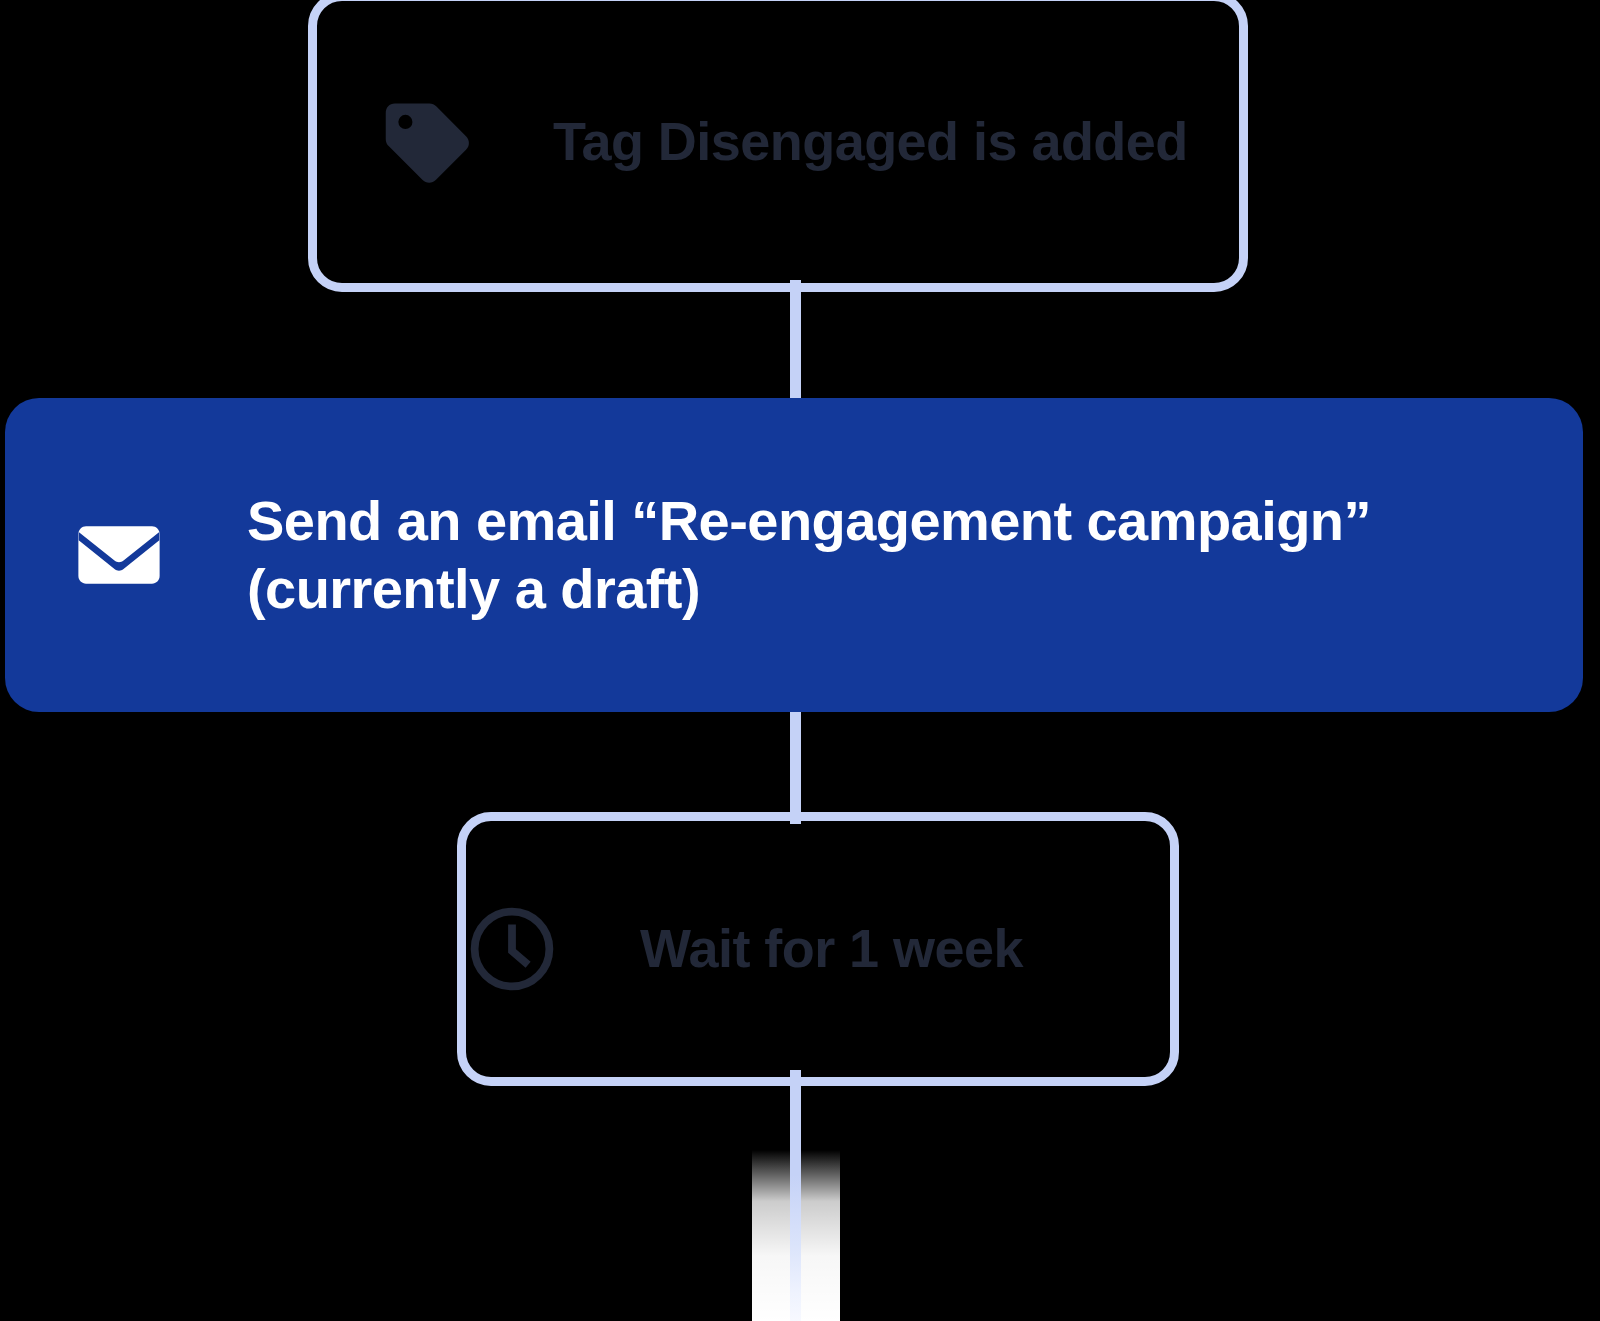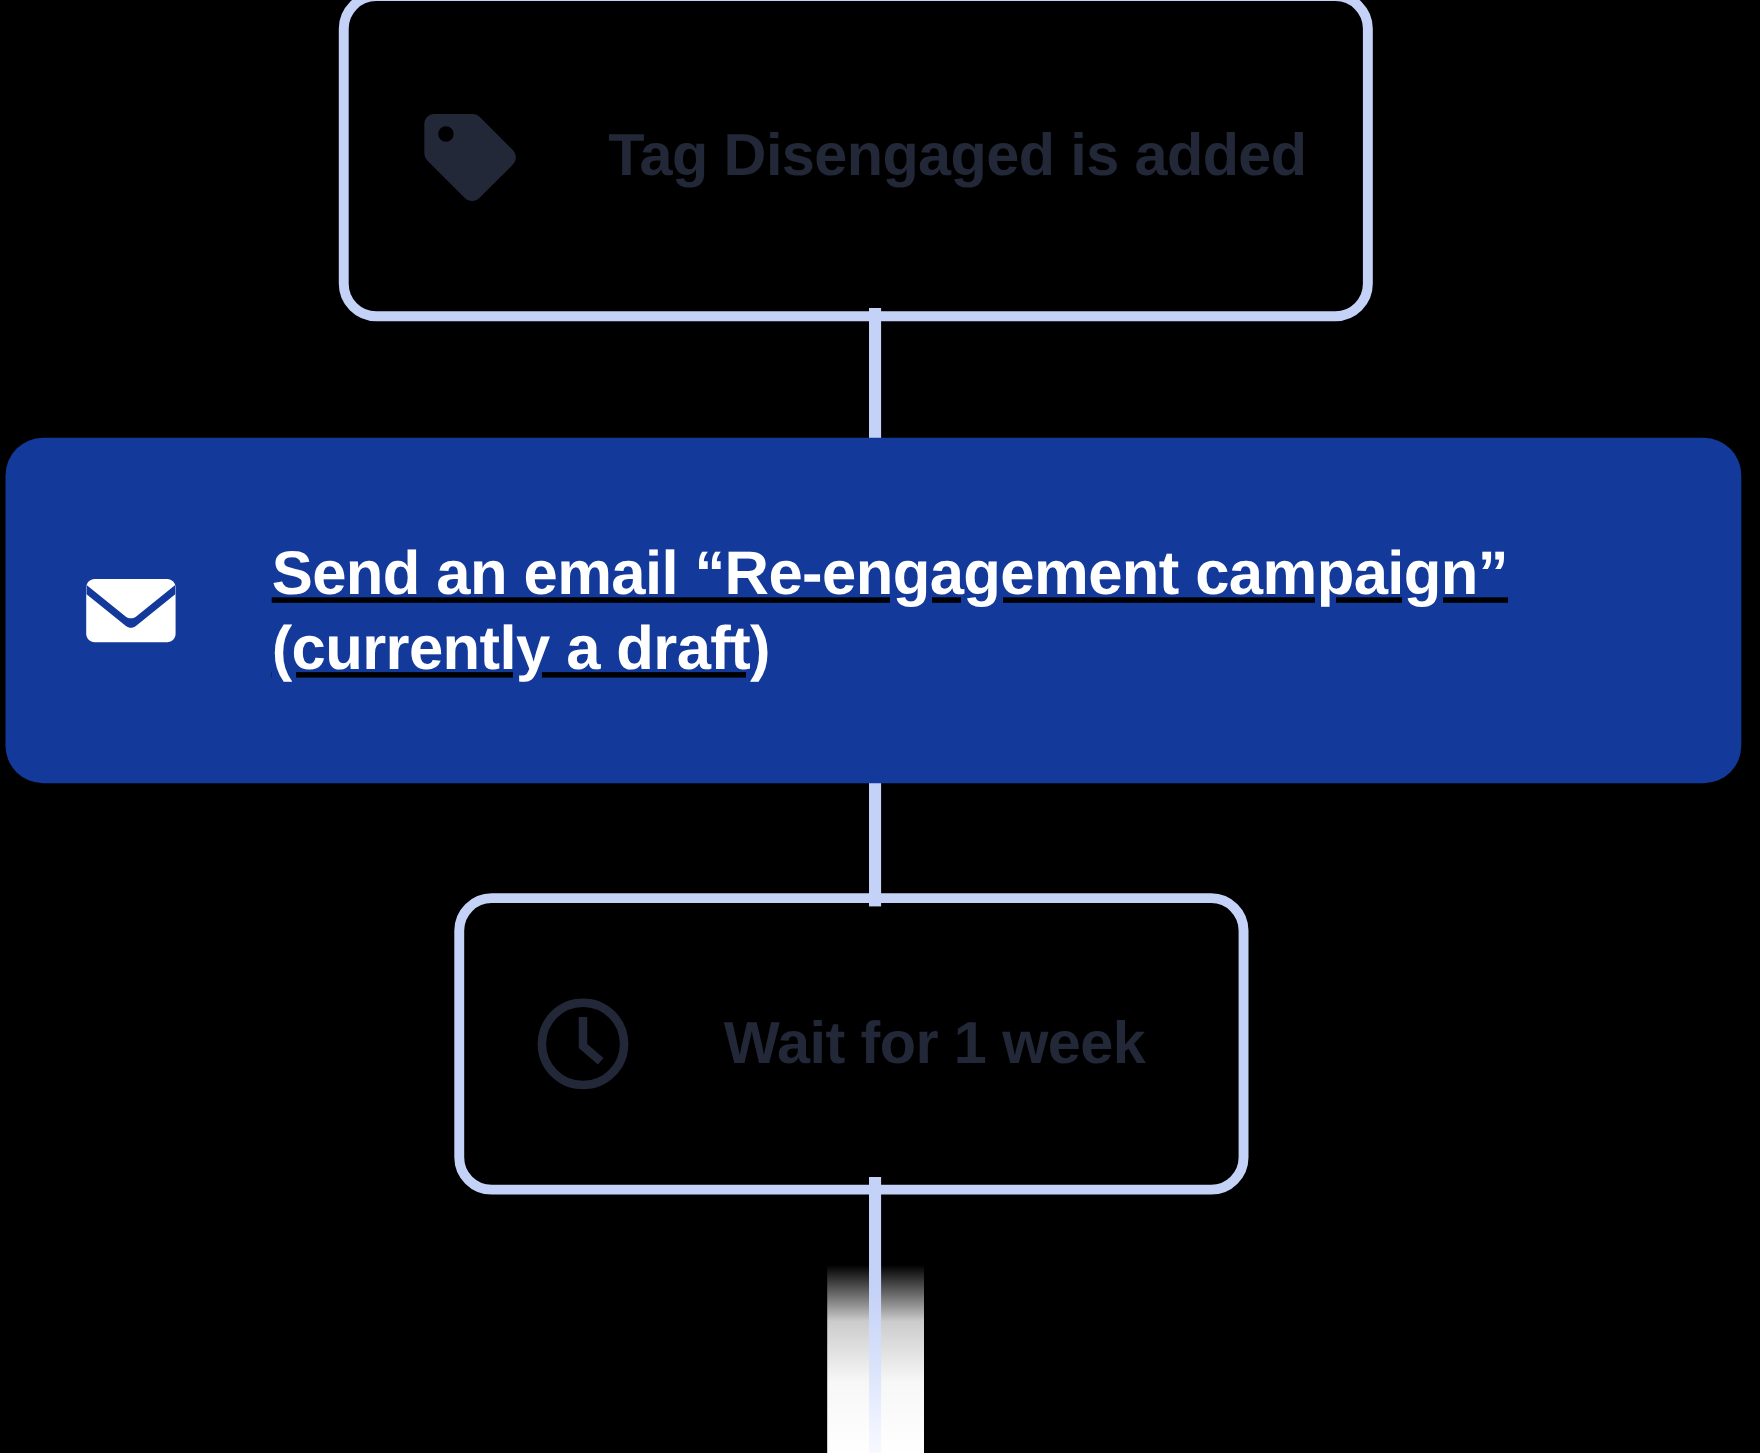--- a/index.html
+++ b/index.html
@@ -75,29 +75,27 @@
     height: 300px;
     padding-left: 62px;
   }
 
   #card-email {
     left: 5px;
     top: 398px;
     width: 1578px;
     height: 314px;
     padding-left: 64px;
-    text-decoration: underline;
   }
 
   #card-wait {
-    left: 413px;
+    left: 457px;
     top: 812px;
     width: 722px;
     height: 274px;
-    padding-left: 62px;
   }
 
   
   .icon {
     flex: 0 0 auto;
     display: block;
   }
   .icon-tag   { width: 96px; height: 96px; margin-right: 78px; }
   .icon-mail  { width: 100px; height: 100px; margin-right: 78px; }
   .icon-clock { width: 92px;  height: 92px;  margin-right: 82px; }

